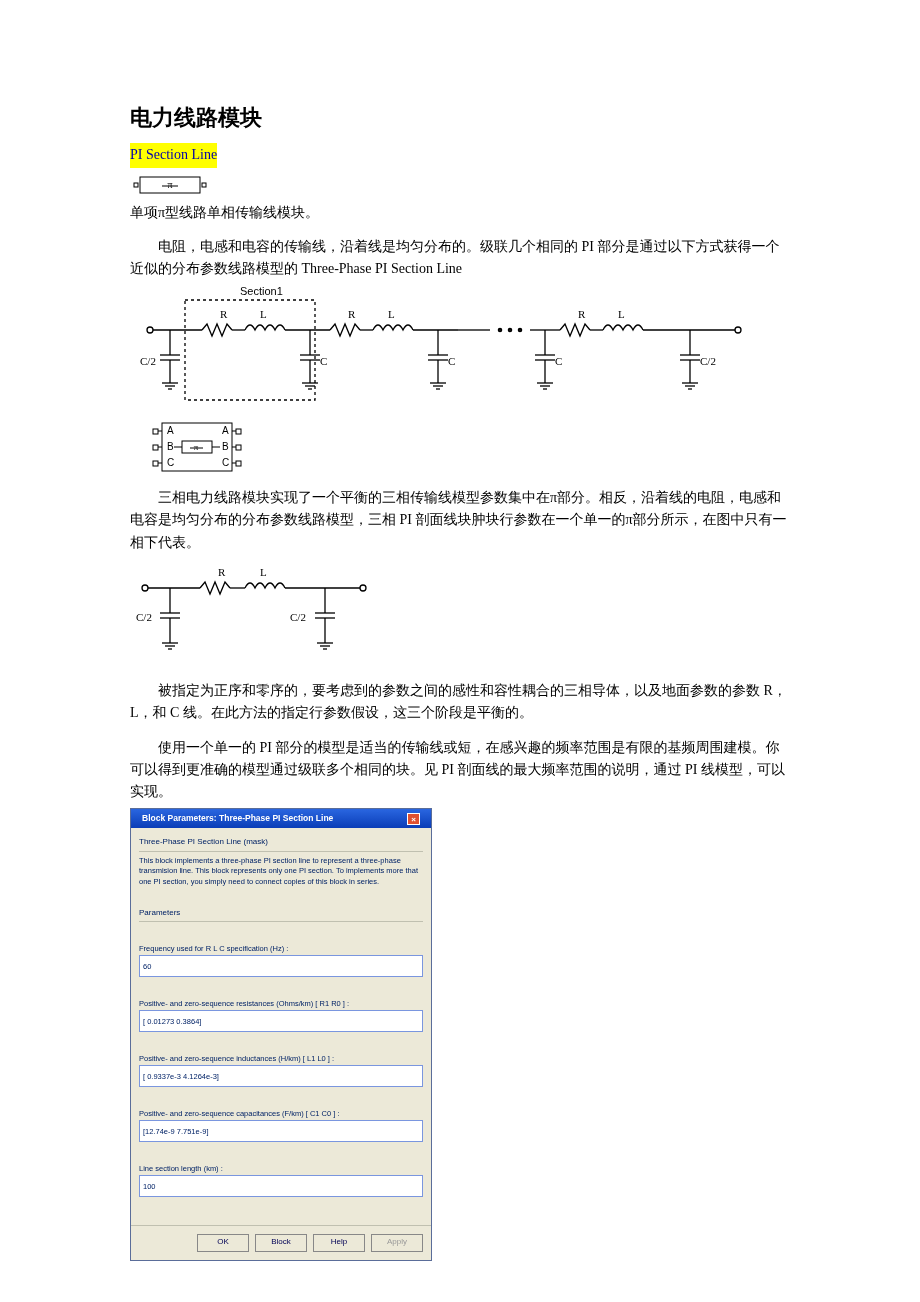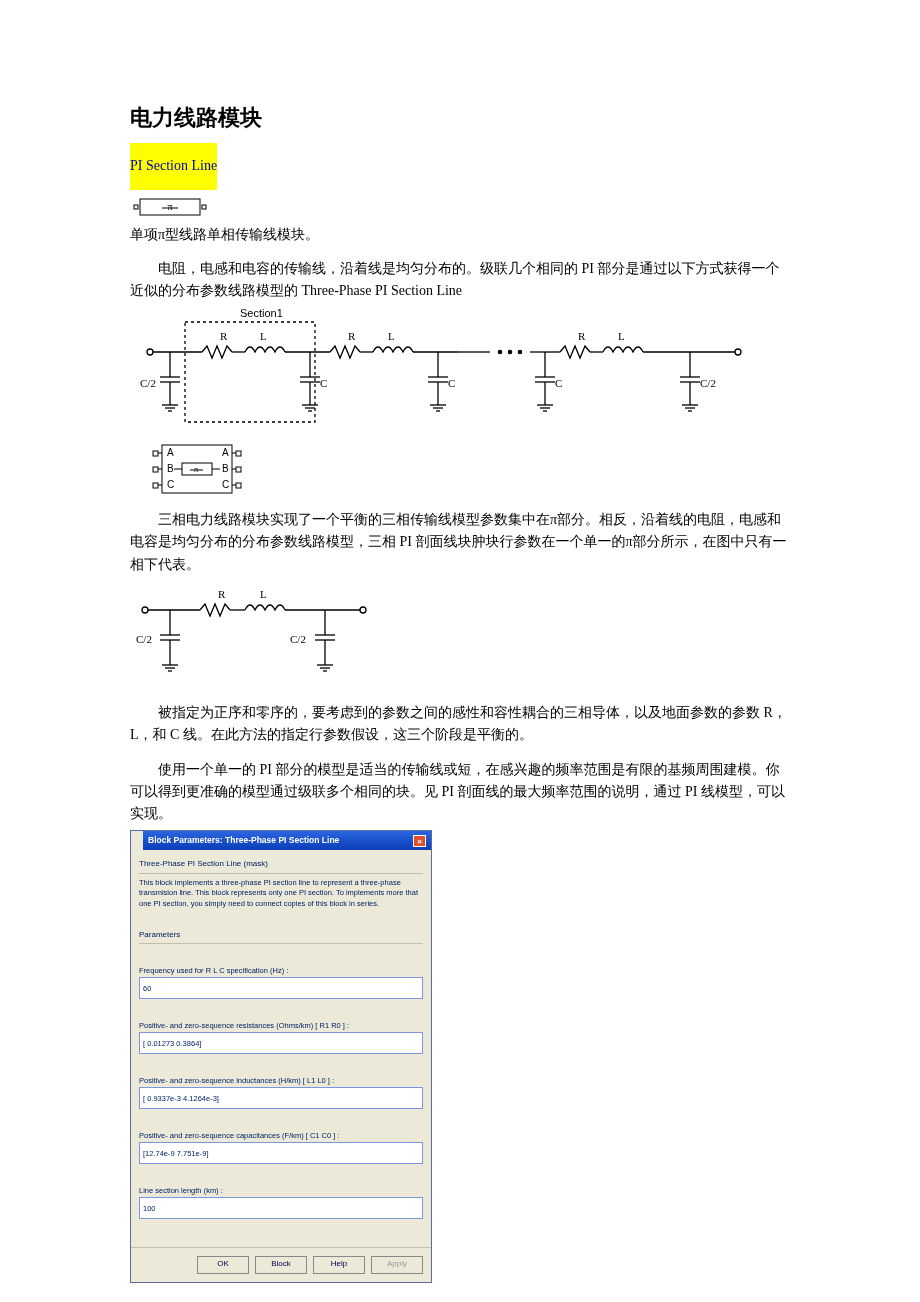--- a/index.html
+++ b/index.html
@@ -17,48 +17,47 @@
     font-size: 22px;
     font-weight: bold;
     margin: 0 0 8px 0;
   }
   .hl {
     background: #ffff00;
     color: #0000aa;
     font-family: "Times New Roman", serif;
     font-size: 14px;
     display: inline-block;
-    padding: 12px 0;
+    padding: 1px 0;
   }
   p { margin: 4px 0; }
   .indent { text-indent: 2em; margin-top: 12px; }
   .pi-block {
     margin: 6px 0;
   }
   svg { display: block; }
 
   .dialog {
     width: 300px;
     border: 1px solid #5a6d99;
     font-family: Tahoma, Arial, sans-serif;
     font-size: 8px;
     color: #000055;
     background: #ece9d8;
     margin-top: 4px;
   }
   .dlg-title {
     background: linear-gradient(180deg,#2a66e0 0%,#0a3db7 100%);
     color: #fff;
-    padding: 3px 5px;
+    padding: 3px 11px;
     display: flex;
     justify-content: space-between;
     align-items: center;
     font-size: 8.5px;
     font-weight: bold;
-    margin-left: 12px;
   }
   .dlg-close {
     width: 13px; height: 12px;
     background: #e05030;
     color: #fff;
     font-size: 8px;
     font-weight: bold;
     text-align: center;
     line-height: 12px;
     border: 1px solid #fff;

